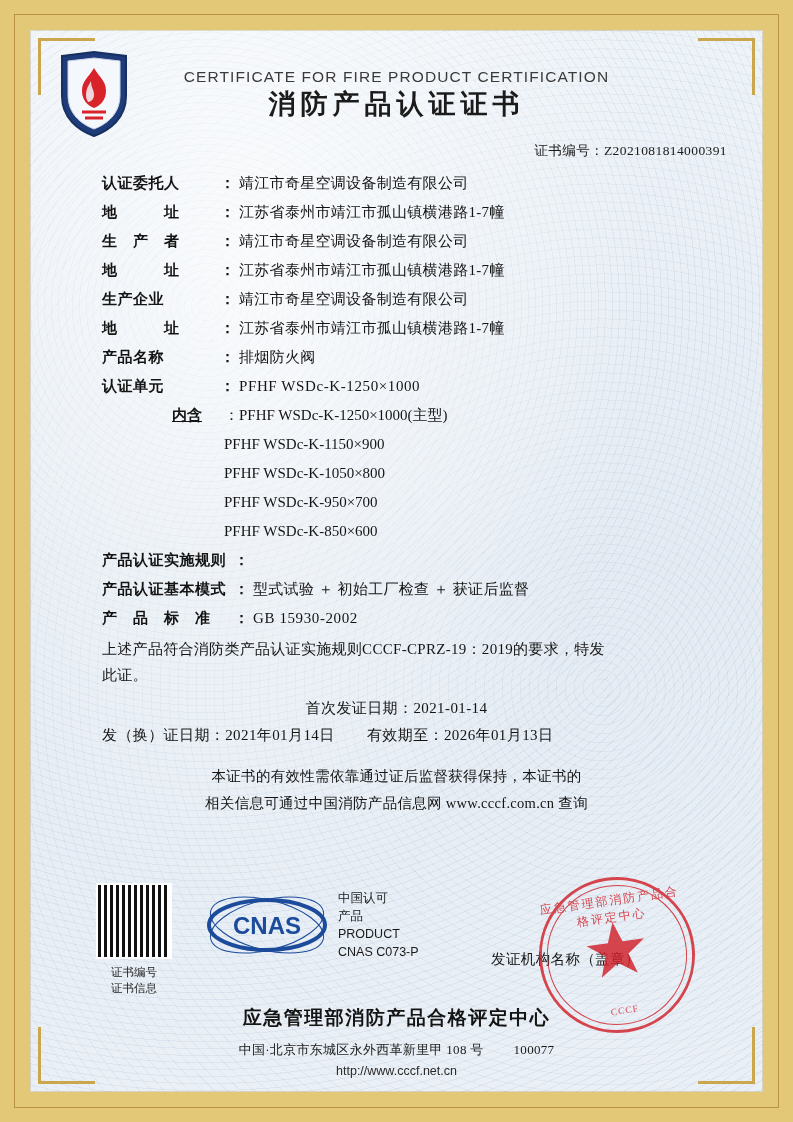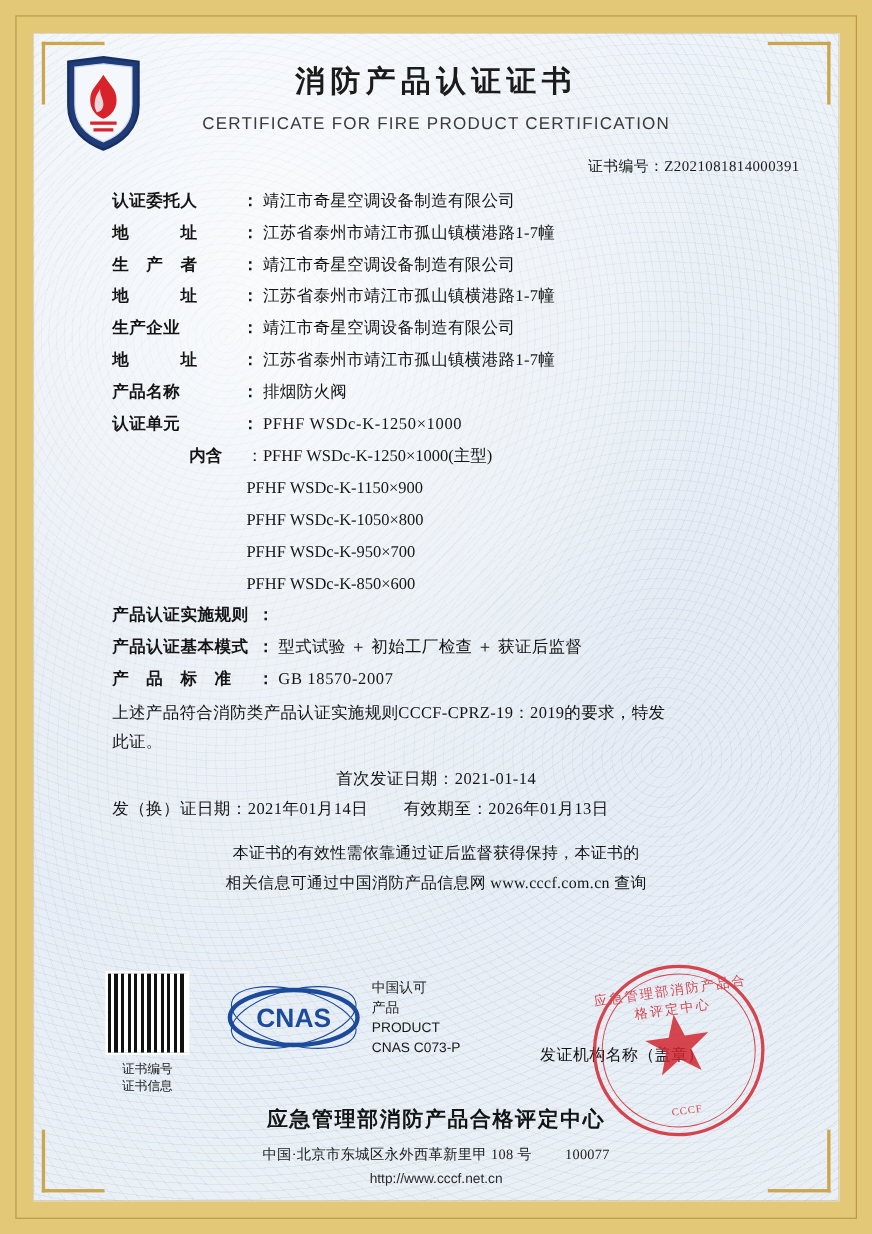--- a/index.html
+++ b/index.html
@@ -145,20 +145,21 @@
   }
   .sub-row .pad {
     flex: 0 0 122px;
   }
   .sub-row.inner-head .pad {
     flex: 0 0 70px;
   }
   .sub-row.inner-head .lbl2 {
     flex: 0 0 52px;
     font-weight: bold;
+    text-decoration: underline;
   }
 
   
   .para {
     font-size: 15px;
     color: #141414;
     line-height: 1.75;
     letter-spacing: 0.3px;
   }
 
@@ -327,22 +328,22 @@
 
     <div id="header">
       <svg id="logo" viewBox="0 0 72 88">
         <path d="M4 6 L36 2 L68 6 L68 46 C68 68 52 80 36 86 C20 80 4 68 4 46 Z" fill="#1f3b7a" stroke="#16305f" stroke-width="2"></path>
         <path d="M10 11 L36 8 L62 11 L62 45 C62 64 49 74 36 79 C23 74 10 64 10 45 Z" fill="#f4f7fb" stroke="#c9d4e3" stroke-width="1"></path>
         <path d="M36 18 C30 28 24 31 24 41 C24 50 30 56 36 58 C42 56 48 50 48 41 C48 31 42 28 36 18 Z" fill="#d8232a"></path>
         <path d="M28 46 C28 38 31 35 33 31 C33 38 36 39 36 45 C36 49 33 52 30 52 C29 50 28 48 28 46 Z" fill="#f3f6fa" opacity="0.85"></path>
         <path d="M24 62 L48 62" stroke="#d8232a" stroke-width="3"></path>
         <path d="M27 68 L45 68" stroke="#d8232a" stroke-width="3"></path>
       </svg>
+      <div id="title-en">CERTIFICATE FOR FIRE PRODUCT CERTIFICATION</div>
       <div id="title-cn">消防产品认证证书</div>
-      <div id="title-en">CERTIFICATE FOR FIRE PRODUCT CERTIFICATION</div>
     </div>
 
     <div id="cert-no">
       <span>证书编号：</span><span>Z2021081814000391</span>
     </div>
 
     <div id="fields">
 
       <div class="row">
         <span class="lbl">认证委托人</span>
@@ -423,21 +424,21 @@
 
       <div class="row">
         <span class="lbl" style="width:132px;flex:0 0 132px;">产品认证基本模式</span>
         <span class="colon">：</span>
         <span class="val">型式试验 ＋ 初始工厂检查 ＋ 获证后监督</span>
       </div>
 
       <div class="row">
         <span class="lbl" style="width:132px;flex:0 0 132px;">产　品　标　准</span>
         <span class="colon">：</span>
-        <span class="val mono">GB 18570-2007</span>
+        <span class="val mono">GB 15930-2002</span>
       </div>
 
       <div class="para" style="margin-top:0;">上述产品符合消防类产品认证实施规则CCCF-CPRZ-19：2019的要求，特发</div>
       <div class="para">此证。</div>
     </div>
 
     <div class="center-line">
       <span>首次发证日期</span><span>：</span><span>2021-01-14</span>
     </div>
 

